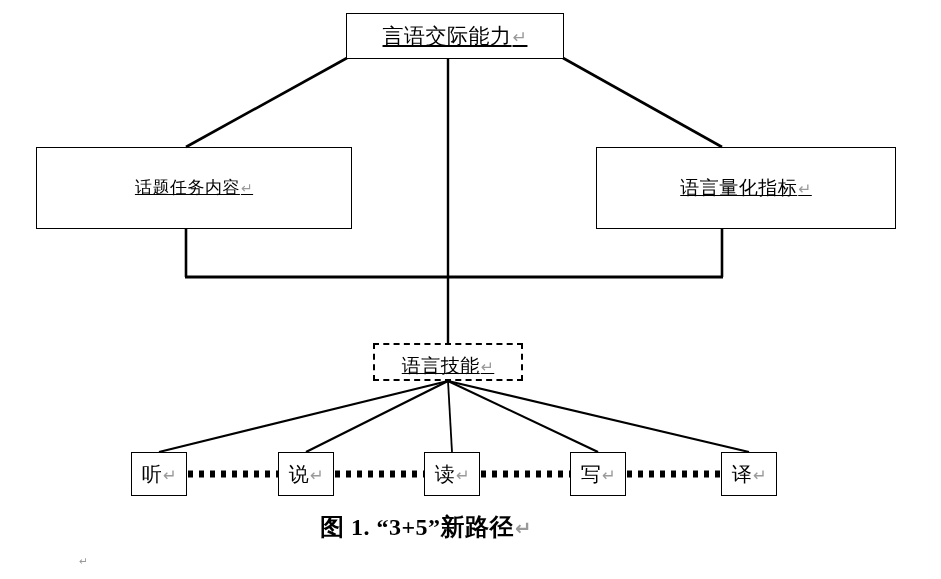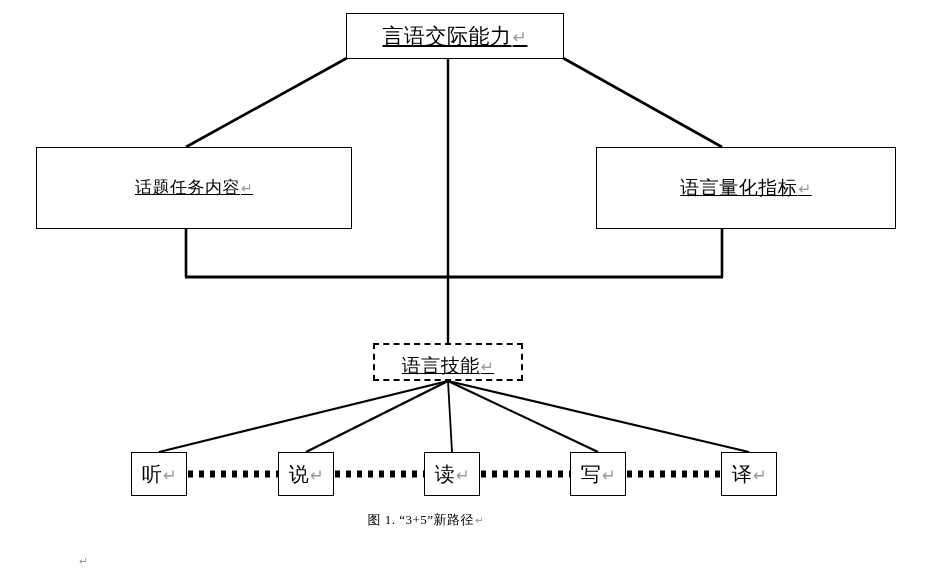--- a/index.html
+++ b/index.html
@@ -104,22 +104,22 @@
     font-size: 0.82em;
     margin-left: 1px;
     font-family: "DejaVu Sans", sans-serif;
   }
   #caption {
     position: absolute;
     left: 0;
     top: 511px;
     width: 852px;
     text-align: center;
-    font-size: 13px;
-    font-weight: normal;
+    font-size: 24px;
+    font-weight: bold;
     letter-spacing: 0.5px;
   }
   #trailing-pilcrow {
     position: absolute;
     left: 78px;
     top: 553px;
     font-size: 13px;
     color: #b9b9b9;
     font-family: "DejaVu Sans", sans-serif;
   }

